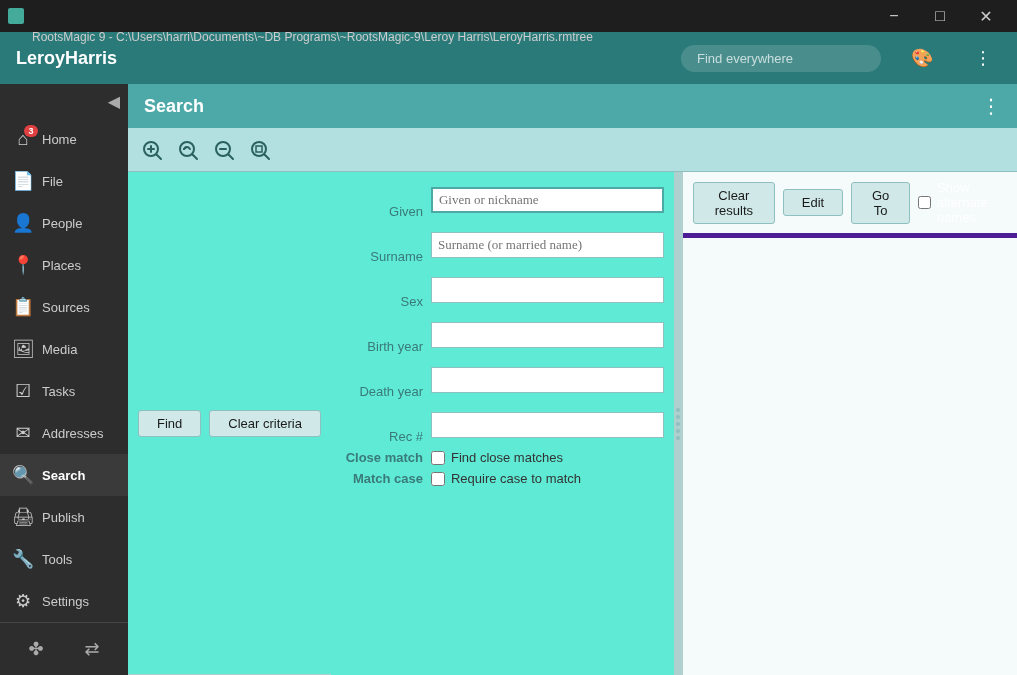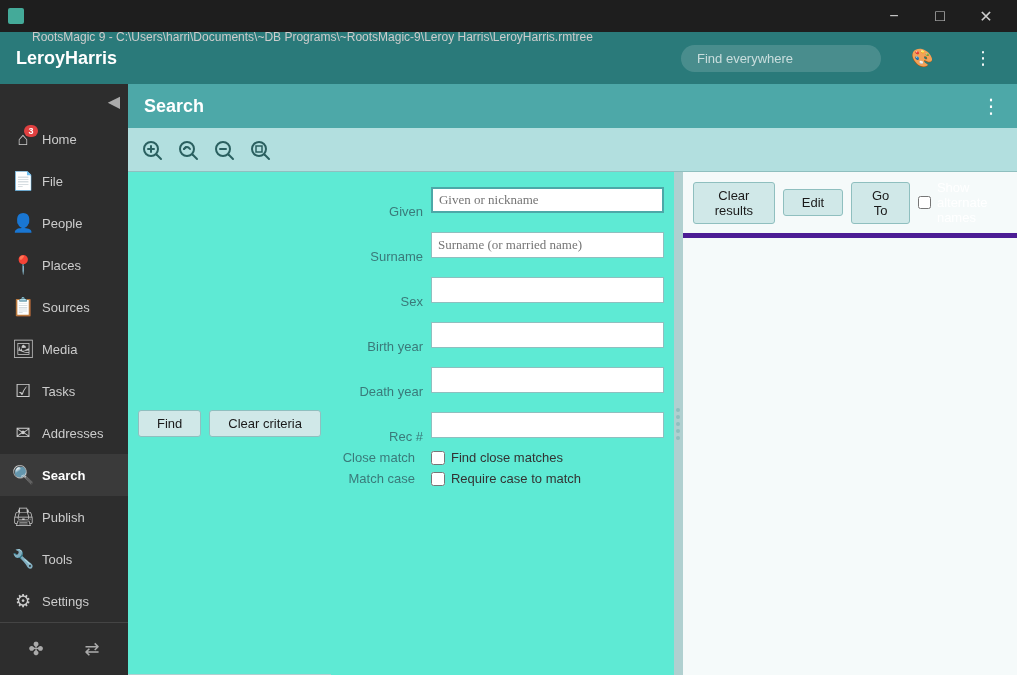--- a/index.html
+++ b/index.html
@@ -218,22 +218,23 @@
     .checkbox-row {
       display: flex;
       align-items: center;
       margin-bottom: 6px;
     }
     .checkbox-label-col {
       width: 90px;
       text-align: right;
       color: #3a7a7a;
       font-size: 13px;
-      padding-right: 16px;
+      padding-right: 8px;
       flex-shrink: 0;
+      font-weight: bold;
     }
     .checkbox-area {
       display: flex;
       align-items: center;
       gap: 6px;
     }
     .checkbox-area input[type="checkbox"] {
       width: 14px; height: 14px; accent-color: #4da8a8;
     }
     .checkbox-text { font-size: 13px; color: #333; }

